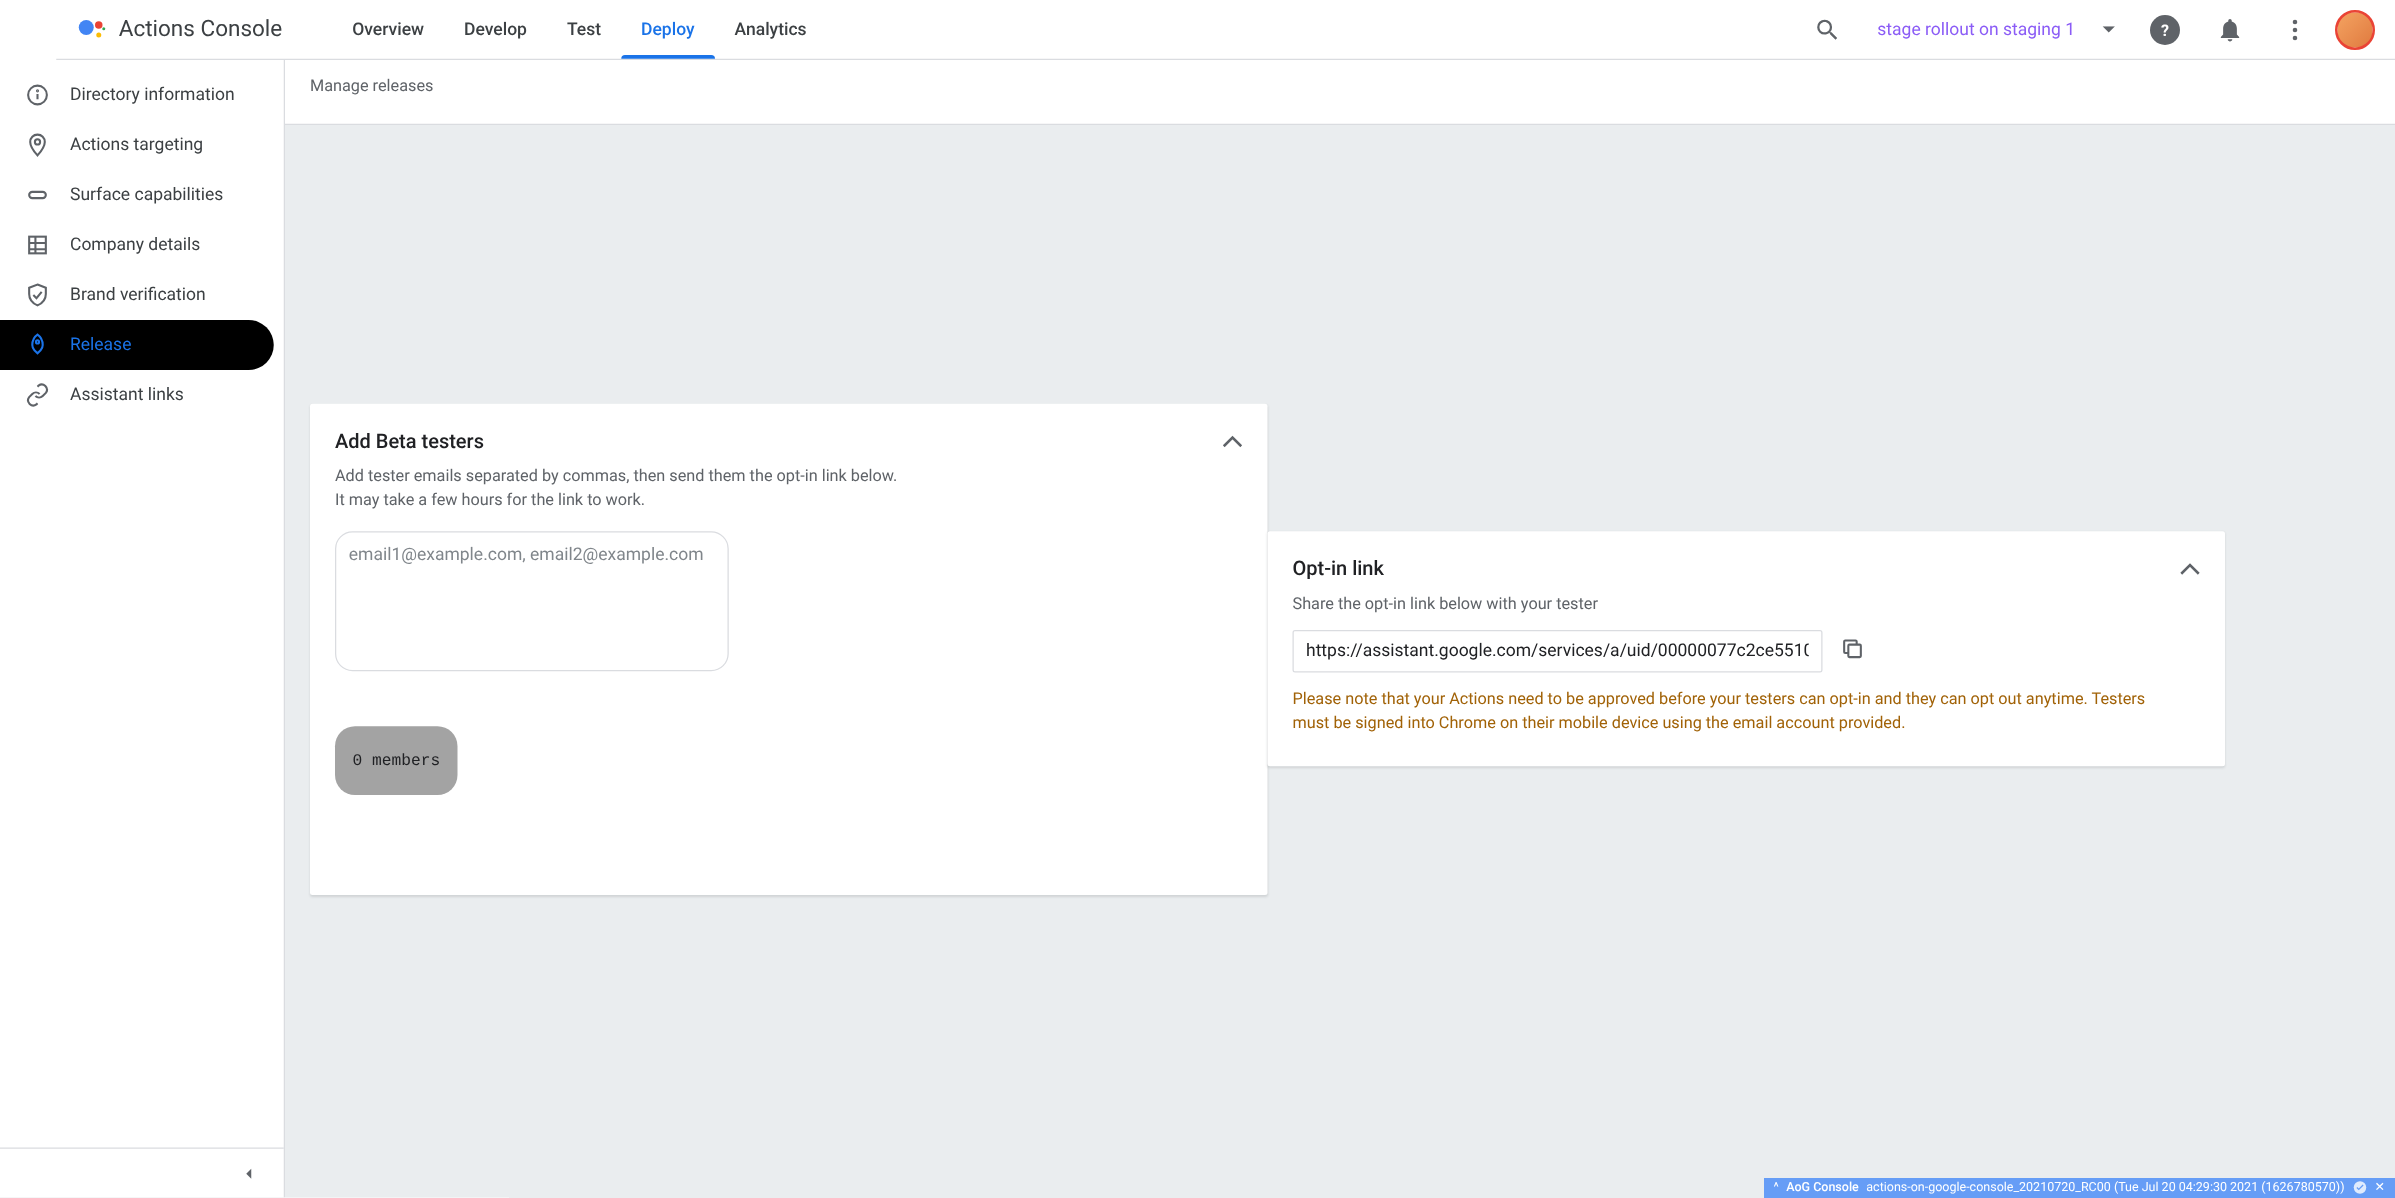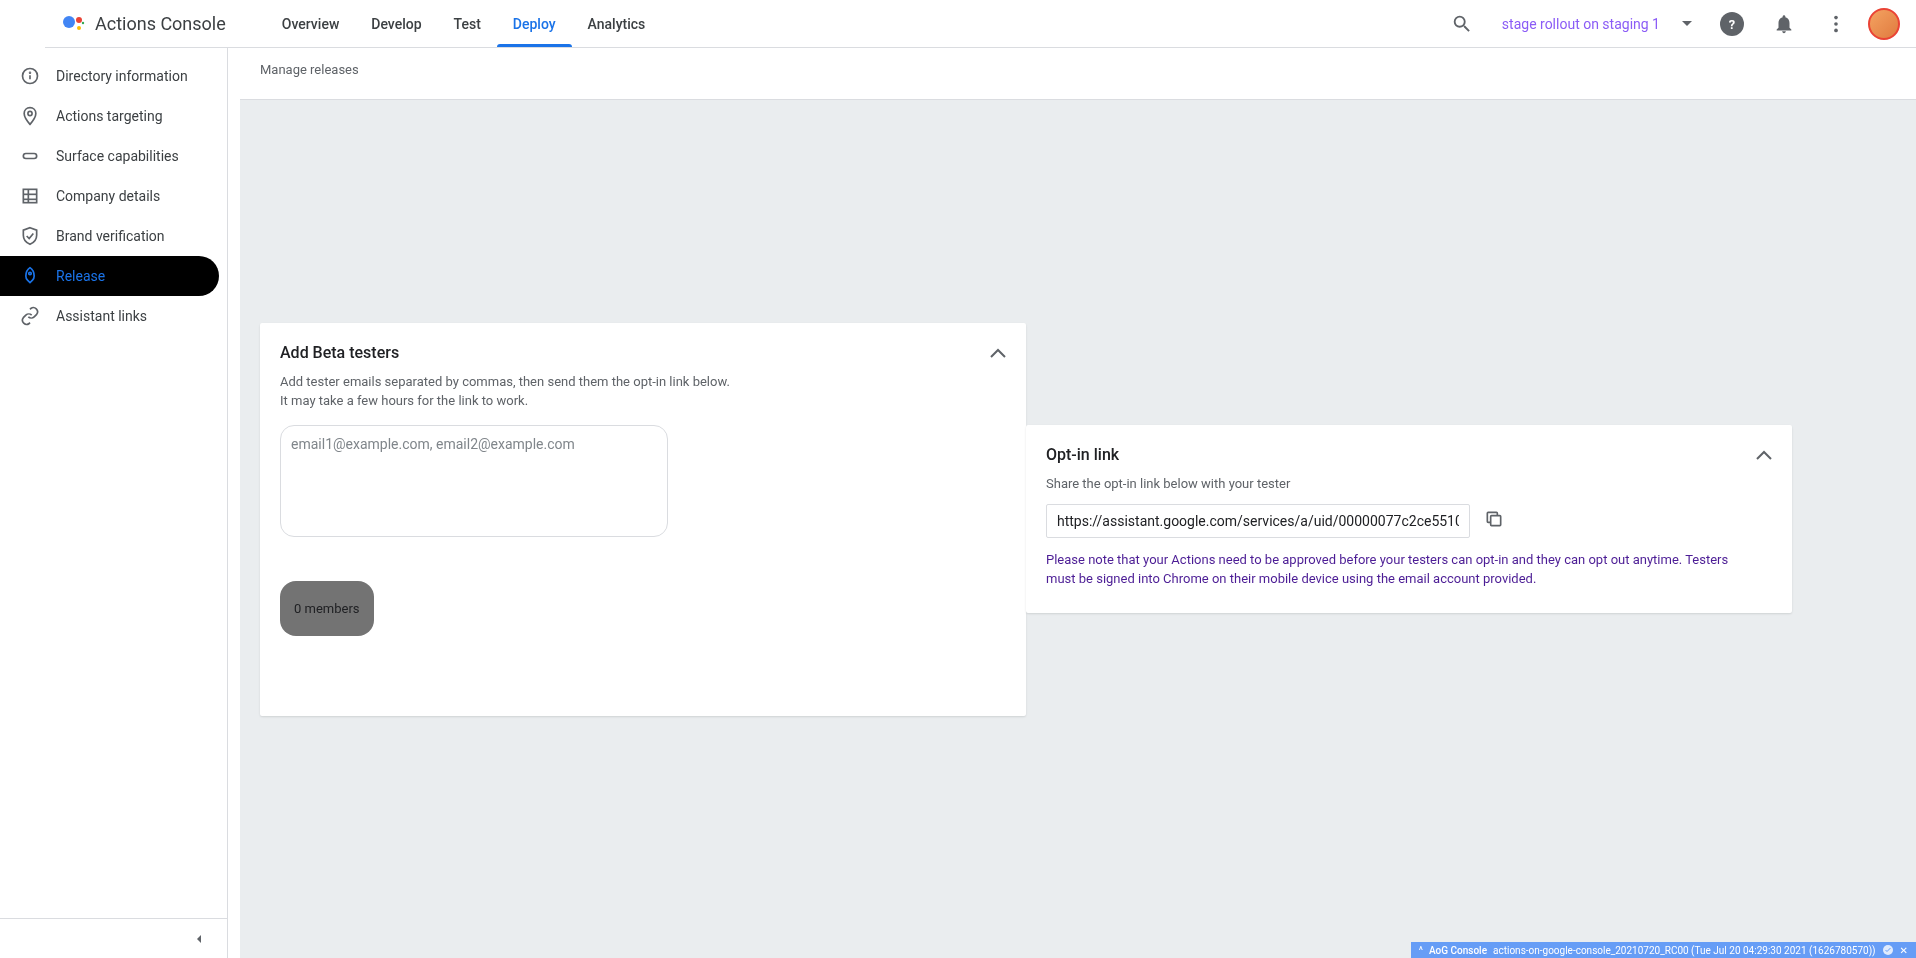--- a/index.html
+++ b/index.html
@@ -45,21 +45,21 @@
       width: 40px; height: 40px;
       display: flex; align-items: center; justify-content: center;
       border-radius: 50%; cursor: pointer;
       color: #5f6368;
     }
     .icon-btn svg { width: 22px; height: 22px; }
     .help-icon-circle { background: #5f6368; color: #fff; border-radius: 50%; width: 24px; height: 24px; display:flex; align-items:center; justify-content:center;}
     .project-dropdown { display: flex; align-items: center; gap: 22px; font-size: 14px; color: #8b5cf6; cursor: pointer; padding: 4px 8px; }
     .avatar { width: 32px; height: 32px; border-radius: 50%; background: linear-gradient(135deg, #f4a361, #e07a3f); border: 2px solid #ea4335; }
     
-    .main-container { display: flex; height: calc(100vh - 48px); gap: 12px; }
+    .main-container { display: flex; height: calc(100vh - 48px); }
     
     .sidebar {
       width: 228px;
       border-right: 1px solid #dadce0;
       display: flex;
       flex-direction: column;
       position: relative;
     }
     .sidebar-items { padding-top: 8px; flex: 1; }
     .sidebar-item {
@@ -126,55 +126,56 @@
       box-shadow: 0 1px 2px rgba(60,64,67,0.15);
       margin-bottom: 20px;
       padding: 20px 20px 24px 20px;
     }
     .card-header { display: flex; justify-content: space-between; align-items: center; margin-bottom: 10px; }
     .card-title { font-size: 16px; font-weight: 500; color: #202124; }
     .card-collapse { color: #5f6368; cursor: pointer; }
     .card-desc { font-size: 13px; color: #5f6368; line-height: 1.5; max-width: 460px; margin-bottom: 14px; }
     
     .emails-textarea {
-      width: 388px;
+      width: 315px;
       height: 112px;
       border: 1px solid #dadce0;
       border-radius: 14px;
       padding: 10px;
       font-size: 14px;
       font-family: inherit;
       resize: none;
       color: #202124;
     }
     .emails-textarea::placeholder { color: #80868b; }
     
     .members-chip {
       display: inline-block;
-      background: #737373;
+      background: #a3a3a3;
       color: #202124;
       font-size: 13px;
       padding: 20px 14px;
       border-radius: 16px;
       margin-top: 40px;
+      font-family: Liberation Mono, monospace;
     }
     .card-beta { padding-bottom: 80px; }
     
     .optin-row { display: flex; align-items: center; gap: 14px; margin-bottom: 12px; }
     .optin-input {
       width: 424px;
       border: 1px solid #dadce0;
       padding: 8px 10px;
       font-size: 14px;
       color: #202124;
       font-family: inherit;
       border-radius: 2px;
     }
     .copy-btn { color: #5f6368; cursor: pointer; }
-    .note-text { font-size: 13px; color: #4c1d95; line-height: 1.5; max-width: 700px; }
+    .note-text { font-size: 13px; color: #a16207; line-height: 1.5; max-width: 700px; }
     
     .footer-tag {
       position: fixed;
       bottom: 0;
       right: 0;
       background: #669df6;
       color: #fff;
       font-size: 10px;
       padding: 2px 8px;
       display: flex;

